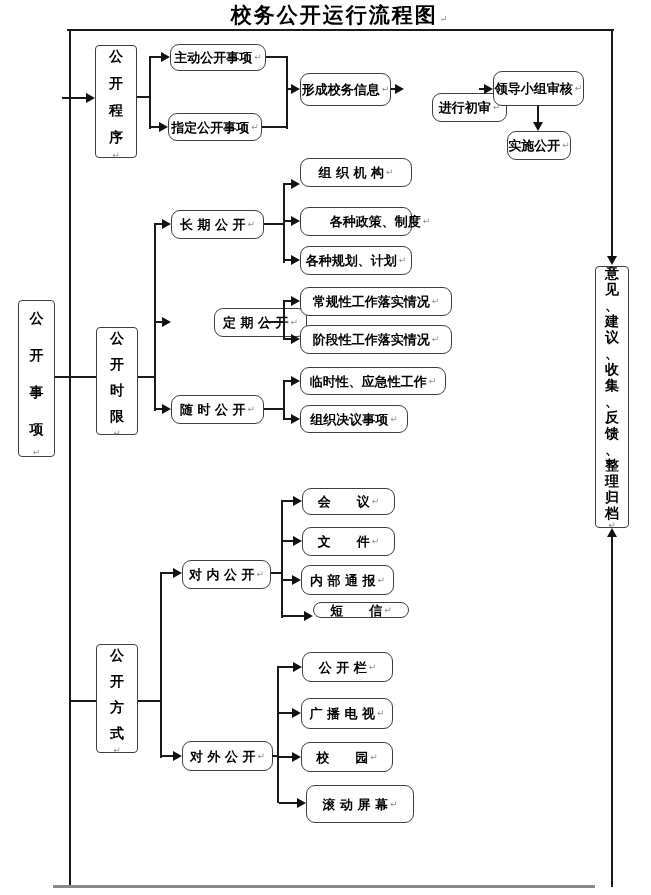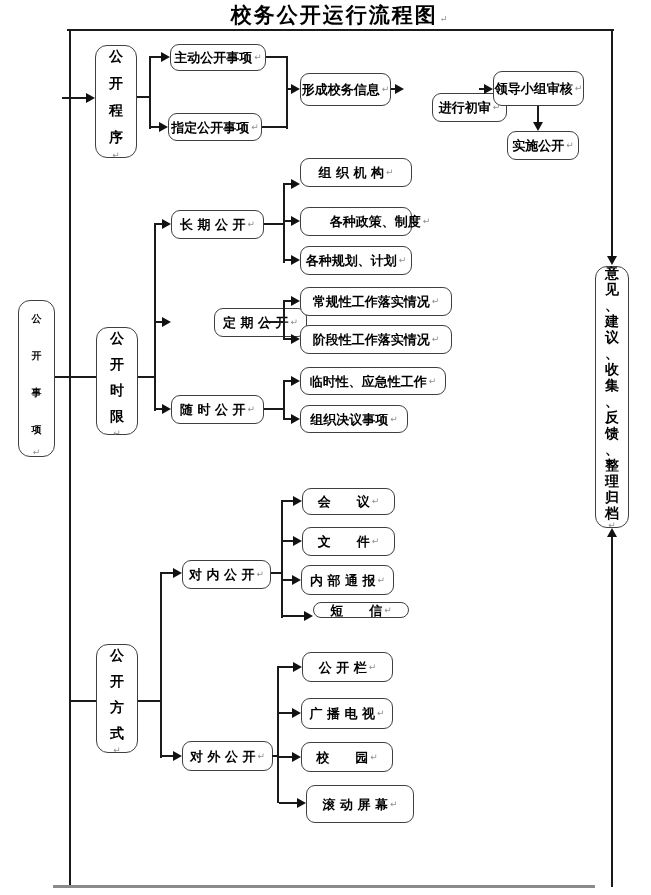--- a/index.html
+++ b/index.html
@@ -9,25 +9,25 @@
   }
   .title{
     position:absolute;left:40px;top:1px;width:600px;text-align:center;
     font-family:"DejaVu Serif",serif;font-weight:bold;font-size:21px;letter-spacing:2px;
   }
   .box{
     position:absolute;background:#fff;border:1.5px solid #3f3f3f;border-radius:9px;
     display:flex;align-items:center;justify-content:center;
     font-size:13px;font-weight:bold;line-height:1;box-sizing:border-box;white-space:pre;
   }
-  .vbox{border-radius:12px;flex-direction:column;white-space:normal;}
+  .vbox{border-radius:4px;flex-direction:column;white-space:normal;}
   .vbox .lb{display:block;width:16px;word-break:break-all;line-break:anywhere;text-align:center;}
   .lh27 .lb{line-height:27px;font-size:14px;}
   .lh26 .lb{line-height:26px;font-size:14px;}
-  .lh37 .lb{line-height:37px;font-size:10px;}
+  .lh37 .lb{line-height:37px;font-size:14px;}
   .lh16 .lb{line-height:16px;font-size:14px;letter-spacing:0;}
   .hl,.vl{position:absolute;background:#1a1a1a;}
   .gbar{position:absolute;background:#8a8a8a;}
   .ar,.ad,.au{position:absolute;width:0;height:0;}
   .ar{border-top:5px solid transparent;border-bottom:5px solid transparent;border-left:9px solid #111;}
   .ad{border-left:5px solid transparent;border-right:5px solid transparent;border-top:9px solid #111;}
   .au{border-left:5px solid transparent;border-right:5px solid transparent;border-bottom:9px solid #111;}
   .rm{font-style:normal;color:#8f8f8f;font-size:9px;font-weight:normal;margin-left:2px;}
   .vbox .rm{margin-left:0;line-height:9px;}
 </style>
@@ -72,21 +72,21 @@
   <i class="hl" style="left:391px;top:88px;width:5px;height:2px;"></i>
   <i class="ar" style="left:395px;top:84px;"></i>
   <div class="box" style="left:404px;top:93px;width:75px;height:29px;margin-left:28px;"><span>进行初审</span><i class="rm">↵</i></div>
 
   <i class="hl" style="left:479px;top:88px;width:6px;height:2px;"></i>
   <i class="ar" style="left:484px;top:84px;"></i>
   <div class="box" style="left:493px;top:71px;width:91px;height:35px;"><span>领导小组审核</span><i class="rm">↵</i></div>
 
   <i class="vl" style="left:537px;top:106px;width:2px;height:17px;"></i>
   <i class="ad" style="left:533px;top:122px;"></i>
-  <div class="box" style="left:507px;top:131px;width:72px;height:29px;"><span>实施公开</span><i class="rm">↵</i></div>
+  <div class="box" style="left:507px;top:131px;width:64px;height:29px;"><span>实施公开</span><i class="rm">↵</i></div>
 
   <div class="box vbox lh37" style="left:18px;top:300px;width:37px;height:157px;">
       <span class="lb">公开事项</span>
       <i class="rm">↵</i>
     </div>
   <i class="hl" style="left:55px;top:376px;width:41px;height:2px;"></i>
 
   <div class="box vbox lh26" style="left:96px;top:327px;width:42px;height:108px;align-items:center;">
       <span class="lb">公开时限</span>
       <i class="rm">↵</i>

